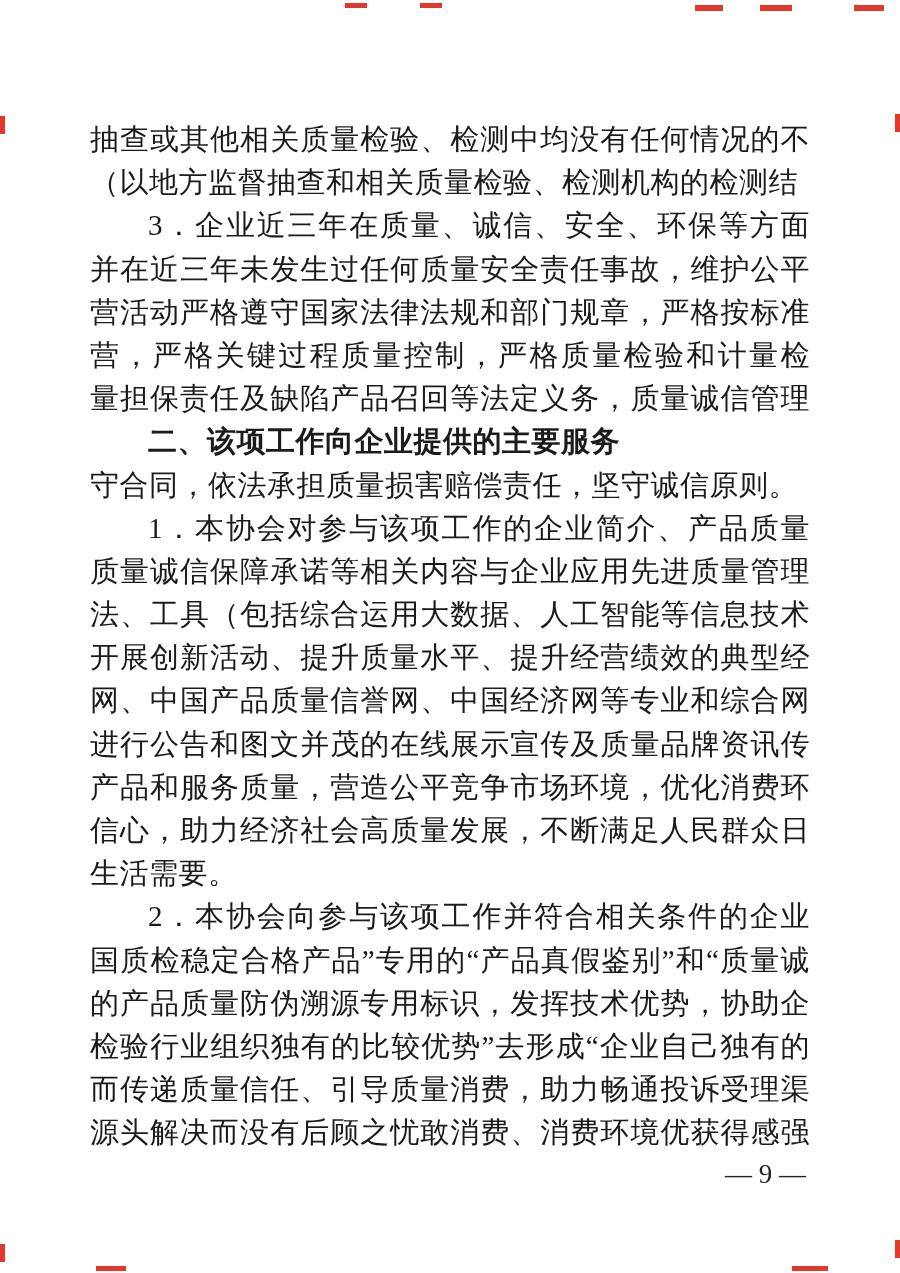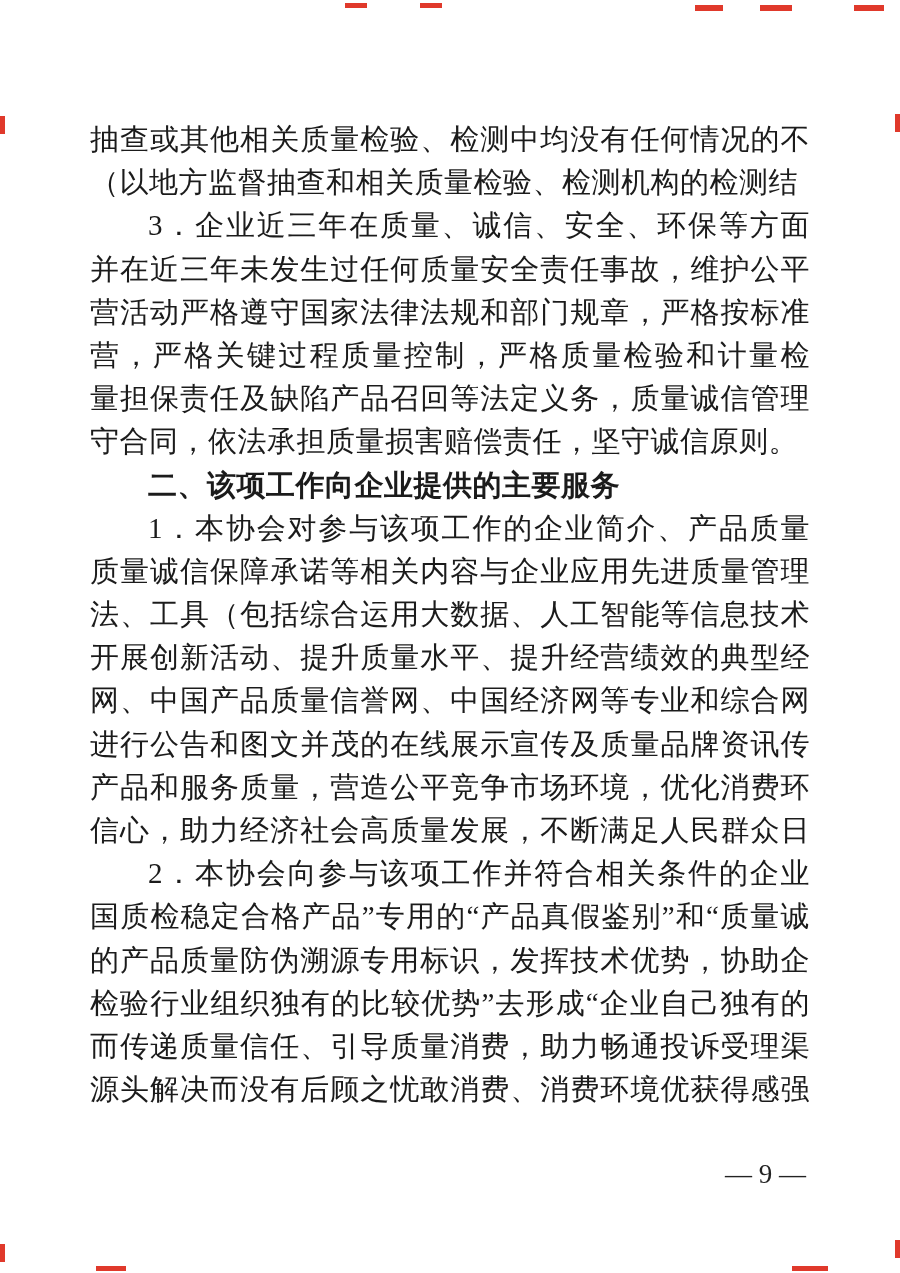--- a/index.html
+++ b/index.html
@@ -76,30 +76,31 @@
       <span class="scan-mark" style="left: 792px; top: 1266px; width: 36px; height: 5px; background: rgb(224, 57, 43);"></span>
     </div>
   <div class="content" id="lines-container">
       <div class="line justify">抽查或其他相关质量检验、检测中均没有任何情况的不合格记录</div>
       <div class="line">（以地方监督抽查和相关质量检验、检测机构的检测结果为依据）。</div>
       <div class="line indent justify">3．企业近三年在质量、诚信、安全、环保等方面均无违法行为，</div>
       <div class="line justify">并在近三年未发生过任何质量安全责任事故，维护公平竞争，企业经</div>
       <div class="line justify">营活动严格遵守国家法律法规和部门规章，严格按标准组织生产经</div>
       <div class="line justify">营，严格关键过程质量控制，严格质量检验和计量检测，切实履行质</div>
       <div class="line justify">量担保责任及缺陷产品召回等法定义务，质量诚信管理体系健全，信</div>
+      <div class="line indent heading">二、该项工作向企业提供的主要服务</div>
       <div class="line">守合同，依法承担质量损害赔偿责任，坚守诚信原则。</div>
-      <div class="line indent heading">二、该项工作向企业提供的主要服务</div>
       <div class="line indent justify">1．本协会对参与该项工作的企业简介、产品质量安全保障承诺、</div>
       <div class="line justify">质量诚信保障承诺等相关内容与企业应用先进质量管理的理念、方</div>
       <div class="line justify">法、工具（包括综合运用大数据、人工智能等信息技术手段）而组织</div>
       <div class="line justify">开展创新活动、提升质量水平、提升经营绩效的典型经验在中国质量</div>
       <div class="line justify">网、中国产品质量信誉网、中国经济网等专业和综合网络新闻媒体上</div>
       <div class="line justify">进行公告和图文并茂的在线展示宣传及质量品牌资讯传播，着力提升</div>
       <div class="line justify">产品和服务质量，营造公平竞争市场环境，优化消费环境、提振消费</div>
       <div class="line justify">信心，助力经济社会高质量发展，不断满足人民群众日益增长的美好</div>
+      <div class="line">生活需要。</div>
       <div class="line indent justify">2．本协会向参与该项工作并符合相关条件的企业推广应用“全</div>
       <div class="line justify">国质检稳定合格产品”专用的“产品真假鉴别”和“质量诚信验证”</div>
       <div class="line justify">的产品质量防伪溯源专用标识，发挥技术优势，协助企业通过“质量</div>
       <div class="line justify">检验行业组织独有的比较优势”去形成“企业自己独有的比较优势”</div>
       <div class="line justify">而传递质量信任、引导质量消费，助力畅通投诉受理渠道和消费纠纷</div>
       <div class="line justify">源头解决而没有后顾之忧敢消费、消费环境优获得感强愿消费，引导</div>
     </div>
   <div class="footer">— 9 —</div>
 </div>
 

